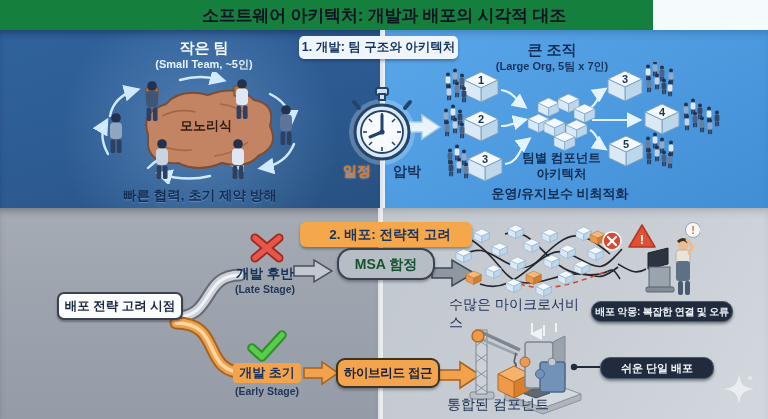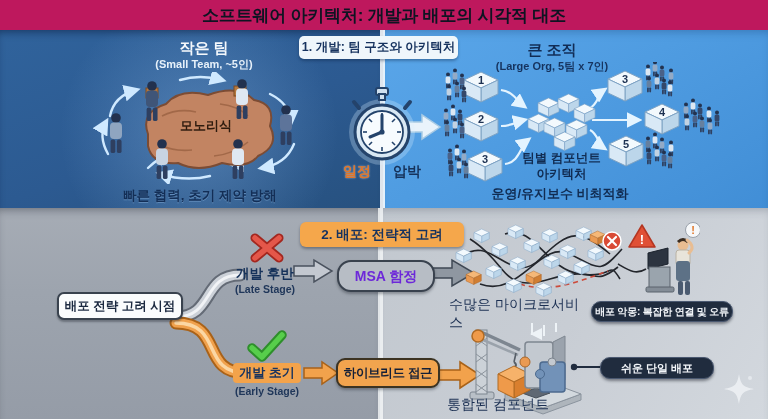--- a/index.html
+++ b/index.html
@@ -1,21 +1,21 @@
 <!DOCTYPE html>
 <html><head>
 <meta charset="utf-8">
 <style>
   html,body{margin:0;padding:0;background:#e8e8e8;}
   .stage{position:relative;width:768px;height:419px;overflow:hidden;background:#f5fafd;
          font-family:"Liberation Sans","DejaVu Sans",sans-serif;}
   .abs{position:absolute;}
   .ctr{text-align:center;font-weight:bold;}
   
-  .titlebar{left:0;top:0;width:768px;height:30px;background:#be185d;}
+  .titlebar{left:0;top:0;width:653px;height:30px;background:#15803d;}
   .title{left:0;top:4px;width:768px;font-size:17px;font-weight:800;color:#0e1422;letter-spacing:-.2px;}
   
   .panel-left{left:0;top:30px;width:383px;height:178px;
     background:radial-gradient(circle at 52% 60%, #3e6fa800, transparent),
                radial-gradient(circle at 52% 58%, rgba(150,195,240,.35), rgba(0,0,0,0) 62%),
                linear-gradient(160deg,#30639c 0%,#2c5a91 55%,#27517f 100%);
     box-shadow:inset 0 6px 8px -4px rgba(8,24,55,.55);}
   .panel-right{left:383px;top:30px;width:385px;height:178px;
     background:linear-gradient(150deg,#5aa6e9 0%,#4f9ce1 45%,#418ed6 100%);
     box-shadow:inset 0 6px 8px -4px rgba(20,60,110,.35);}
@@ -36,28 +36,28 @@
   
   .panel-bl{left:0;top:208px;width:380px;height:211px;
     background:linear-gradient(180deg,#a6acb5 0%,#9da4ae 40%,#959ca7 100%);
     box-shadow:inset 0 6px 8px -4px rgba(40,45,55,.45);}
   .panel-br{left:380px;top:208px;width:388px;height:211px;
     background:linear-gradient(120deg,#c2c8cf 0%,#c8cdd4 50%,#d3d8de 100%);
     box-shadow:inset 0 6px 8px -4px rgba(60,70,85,.3);}
   .vdiv-bot{left:378px;top:208px;width:5px;height:211px;background:rgba(245,247,249,.8);}
   .deploy-header{left:300px;top:222px;width:164px;height:25px;line-height:25px;background:#f5a74b;
     border-radius:6px;font-size:13.5px;font-weight:800;color:#17335f;
-    box-shadow:0 2px 3px rgba(30,35,45,.4);z-index:3;}
+    box-shadow:0 2px 3px rgba(30,35,45,.4);z-index:3;padding-left:8px;}
   .decision-box{left:57px;top:292px;width:122px;height:24px;line-height:24px;background:#fafcfd;
     border:2px solid #39424e;border-radius:7px;font-size:12.5px;font-weight:800;color:#1b2940;
     box-shadow:0 2px 2px rgba(20,25,35,.35);z-index:3;}
   .branch-label{font-size:13.5px;font-weight:800;color:#16325a;z-index:3;}
   .branch-sub{font-size:10.5px;font-weight:600;color:#20375a;z-index:3;}
-  .msa-box{left:337px;top:260px;width:94px;height:28px;line-height:28px;background:#b7bdc5;
-    border:2.5px solid #39424e;border-radius:14px;font-size:14px;font-weight:800;color:#6d28d9;
+  .msa-box{left:337px;top:248px;width:94px;height:28px;line-height:28px;background:#b7bdc5;
+    border:2.5px solid #39424e;border-radius:14px;font-size:14px;font-weight:800;color:#14532d;
     box-shadow:0 2px 3px rgba(20,25,35,.35);z-index:3;}
   .hybrid-box{left:336px;top:358px;width:100px;height:26px;line-height:26px;background:#f2a44e;
     border:2.5px solid #3c3322;border-radius:9px;font-size:12.5px;font-weight:800;color:#142038;
     letter-spacing:-.3px;box-shadow:0 2px 3px rgba(20,25,35,.35);z-index:3;}
   .early-pill{left:233px;top:363px;width:68px;height:20px;line-height:20px;background:#f3a34b;
     border-radius:4px;font-size:13px;font-weight:800;color:#17335f;z-index:3;}
   .scene-cap{font-size:14px;font-weight:400;color:#1b2f52;z-index:3;}
   .badge{background:#202c3e;border:1px solid #4a5870;border-radius:10px;color:#f2f5f9;
     font-weight:700;box-shadow:0 2px 3px rgba(15,20,30,.45);z-index:3;}
   .badge1{left:591px;top:301px;width:140px;height:19px;line-height:19px;font-size:10px;letter-spacing:-.2px;}

